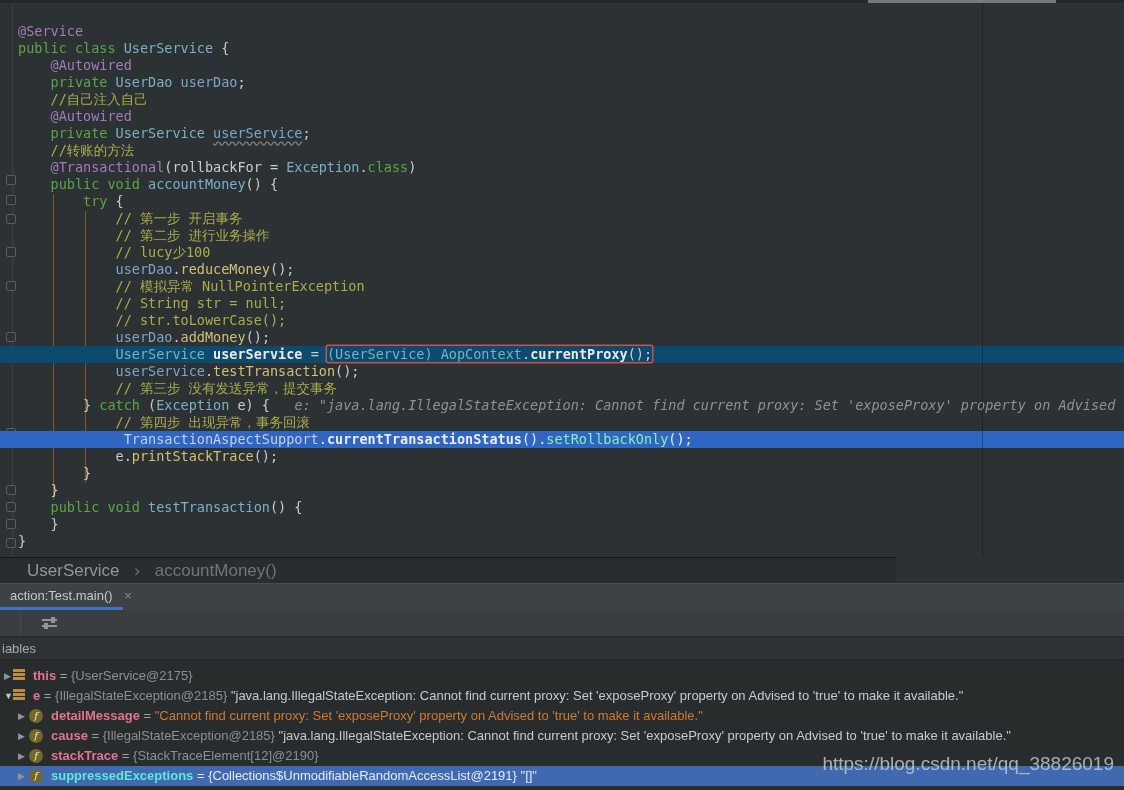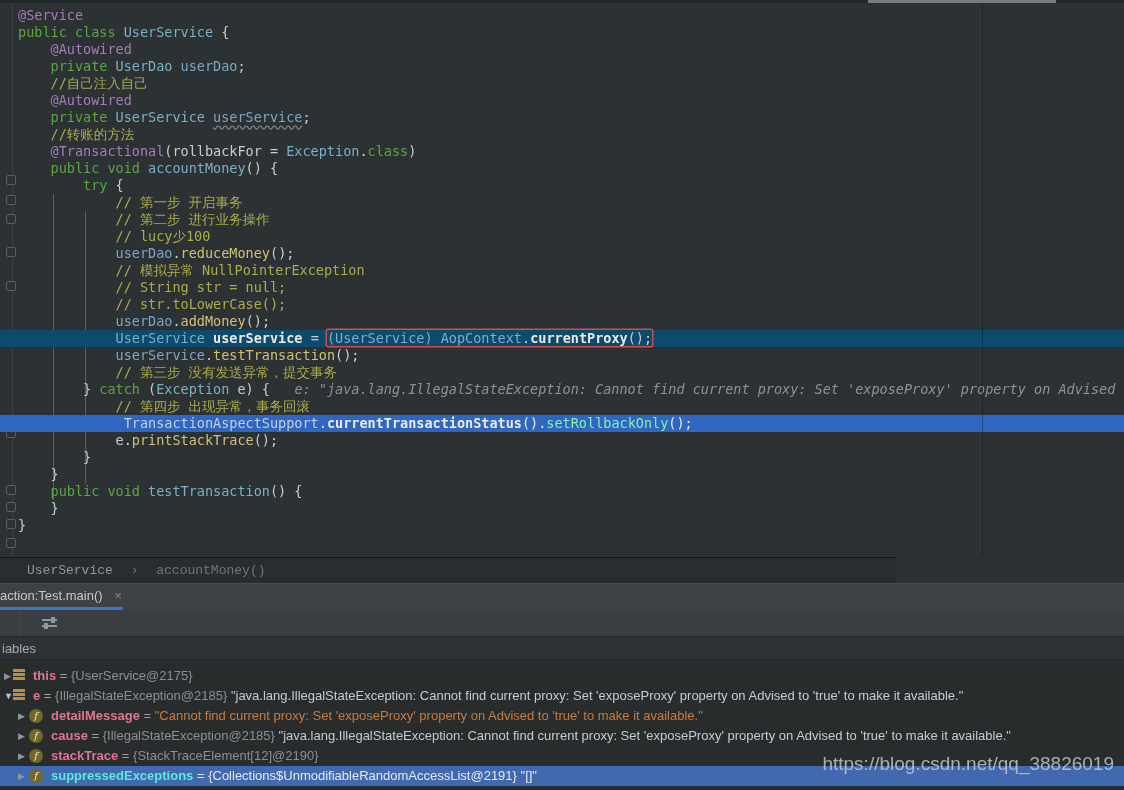--- a/index.html
+++ b/index.html
@@ -11,21 +11,21 @@
   .top-scroll .thumb{position:absolute;top:0;height:3px;left:868px;width:188px;background:#747b7f;}
 
   
   #editor{position:absolute;left:0;top:3px;width:1124px;height:554px;overflow:hidden;background:#2c3134;}
   #gutter-line{position:absolute;left:12px;top:0;width:1px;height:554px;background:#3a4043;}
   .fold-marker{position:absolute;left:6px;width:10px;height:10px;border:1px solid #596063;
                border-radius:2px;background:#2c3134;box-sizing:border-box;}
   .indent-guide{position:absolute;width:1px;background:#8a5526;}
   #margin-line{position:absolute;left:982px;top:0;width:1px;height:554px;background:rgba(0,0,0,0.28);z-index:5;}
 
-  #code-lines{position:absolute;left:0;top:4px;width:1124px;z-index:2;}
+  #code-lines{position:absolute;left:0;top:20px;width:1124px;z-index:2;}
   .code-line{height:17px;line-height:17px;font-size:13.5px;white-space:pre;padding-left:18px;color:#c8cdd0;}
   .code-line.bg-exec{background:#0c4a6e;}
   .code-line.bg-sel{background:#2e66c2;}
 
   .s-kw{color:#5ca642;}
   .s-cls{color:#7cb0c4;}
   .s-fld{color:#7aa7c9;}
   .s-mth{color:#d2c077;}
   .s-dec{color:#7cb0c4;}
   .s-ann{color:#a57cb8;}
@@ -35,30 +35,30 @@
   .s-boldw{color:#eceae6;font-weight:bold;}
   .s-onblue{color:#c3cfdd;}
   .s-mutedblue{color:#86efac;text-align:center;}
   .s-selw{color:#e8eef5;}
   .s-wavy{text-decoration:underline;text-decoration-style:wavy;text-decoration-color:#7f8589;text-underline-offset:3px;}
   .redbox{box-shadow:0 0 0 1.5px #d04f48;border-radius:1px;}
 
   
   #breadcrumbs{position:absolute;left:0;top:557px;width:896px;height:26px;background:#292d2f;
                border-top:1px solid #141617;box-sizing:border-box;
-               font-family:Liberation Mono, monospace;font-size:13px;line-height:25px;color:#8f969a;}
+               font-family:Liberation Sans, sans-serif;font-size:17px;line-height:25px;color:#8f969a;}
   #breadcrumbs .crumb1{margin-left:27px;color:#8f969a;}
   #breadcrumbs .bc-sep{margin:0 10px;color:#6d7477;}
   #breadcrumbs .crumb2{color:#6f767a;}
 
   
   #tabbar{position:absolute;left:0;top:583px;width:1124px;height:27px;background:#3d4245;
           border-top:1px solid #474d50;box-sizing:border-box;
           font-family:"Liberation Sans",sans-serif;font-size:13px;color:#c5c9cc;}
-  #tabbar .tab{position:absolute;left:0;top:0;height:23px;line-height:24px;padding-left:0;}
+  #tabbar .tab{position:absolute;left:0;top:0;height:23px;line-height:24px;padding-left:10px;}
   #tabbar .tab-close{display:inline-block;margin-left:8px;color:#848a8e;font-size:13px;}
   #tab-underline{position:absolute;left:0;top:23px;width:123px;height:4px;background:#3f73c9;}
 
   
   #dbg-toolbar{position:absolute;left:0;top:610px;width:1124px;height:27px;background:#3a3e40;
                border-bottom:1px solid #26282a;box-sizing:border-box;}
   #dbg-toolbar .vsep{position:absolute;left:20px;top:0;width:1px;height:26px;background:#46494c;}
   .sliders-icon{position:absolute;left:42px;top:7px;width:15px;height:12px;}
   .sliders-icon .bar{position:absolute;left:0;width:15px;height:2px;background:#8f979b;}
   .sliders-icon .b1{top:2px;} .sliders-icon .b2{top:8px;}

